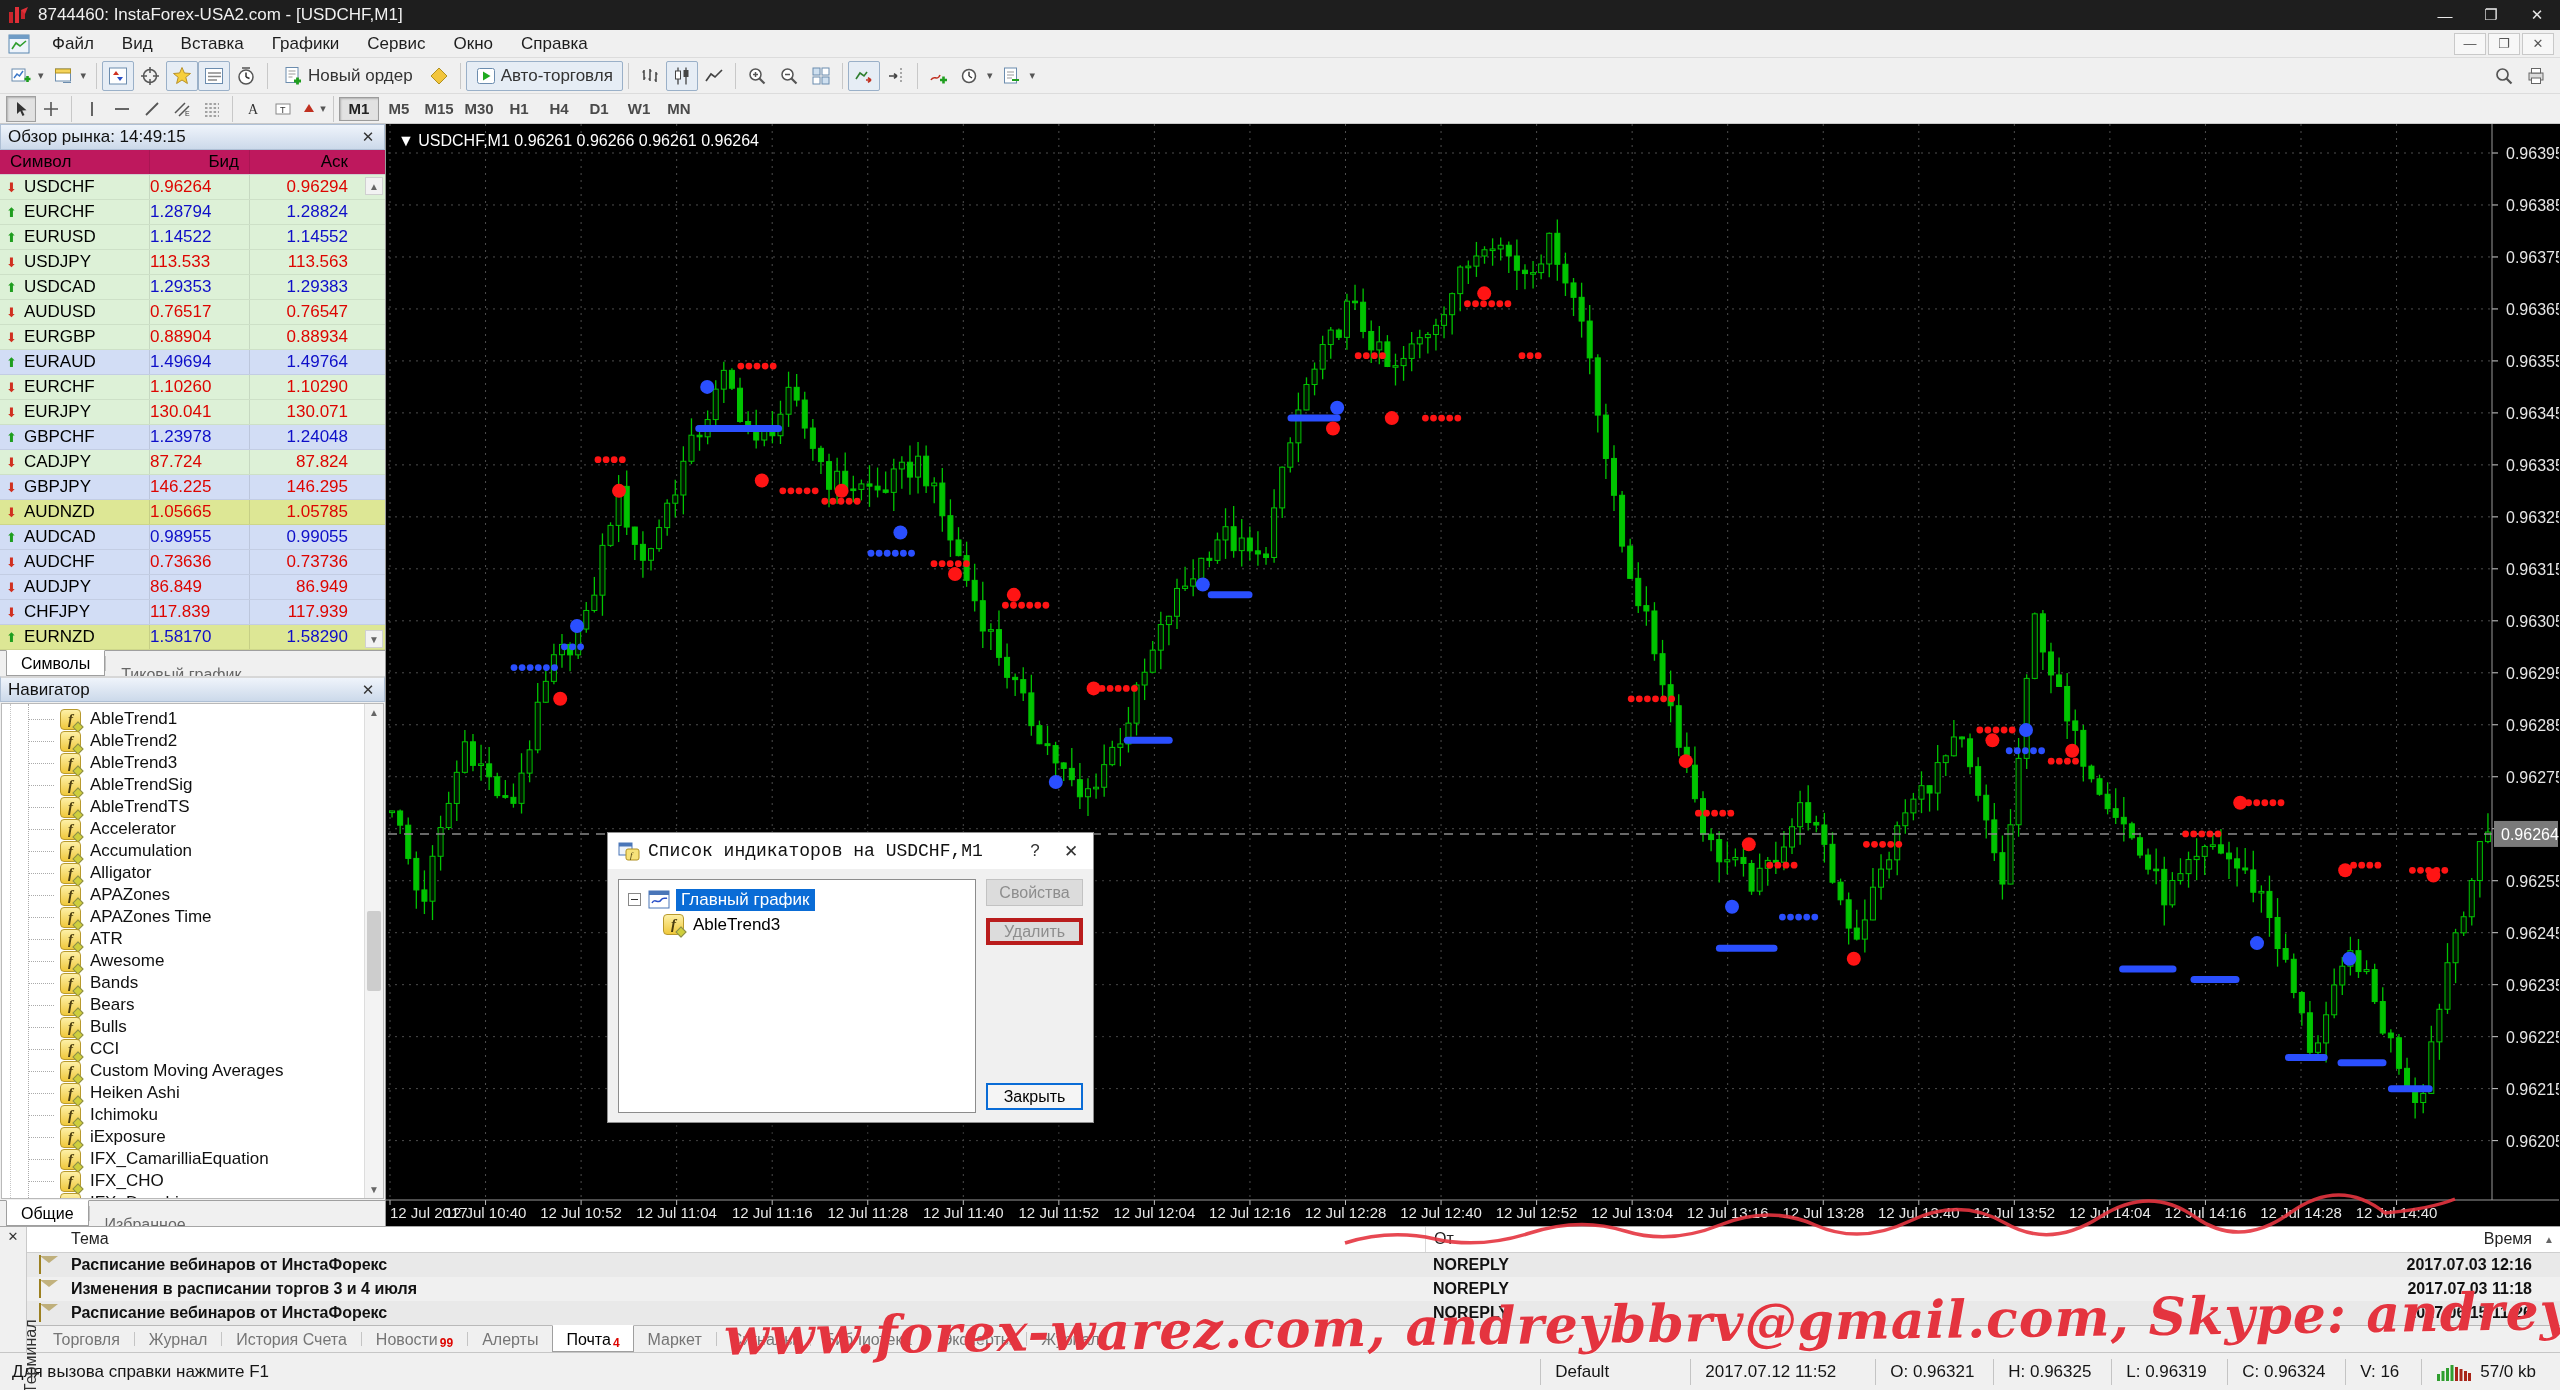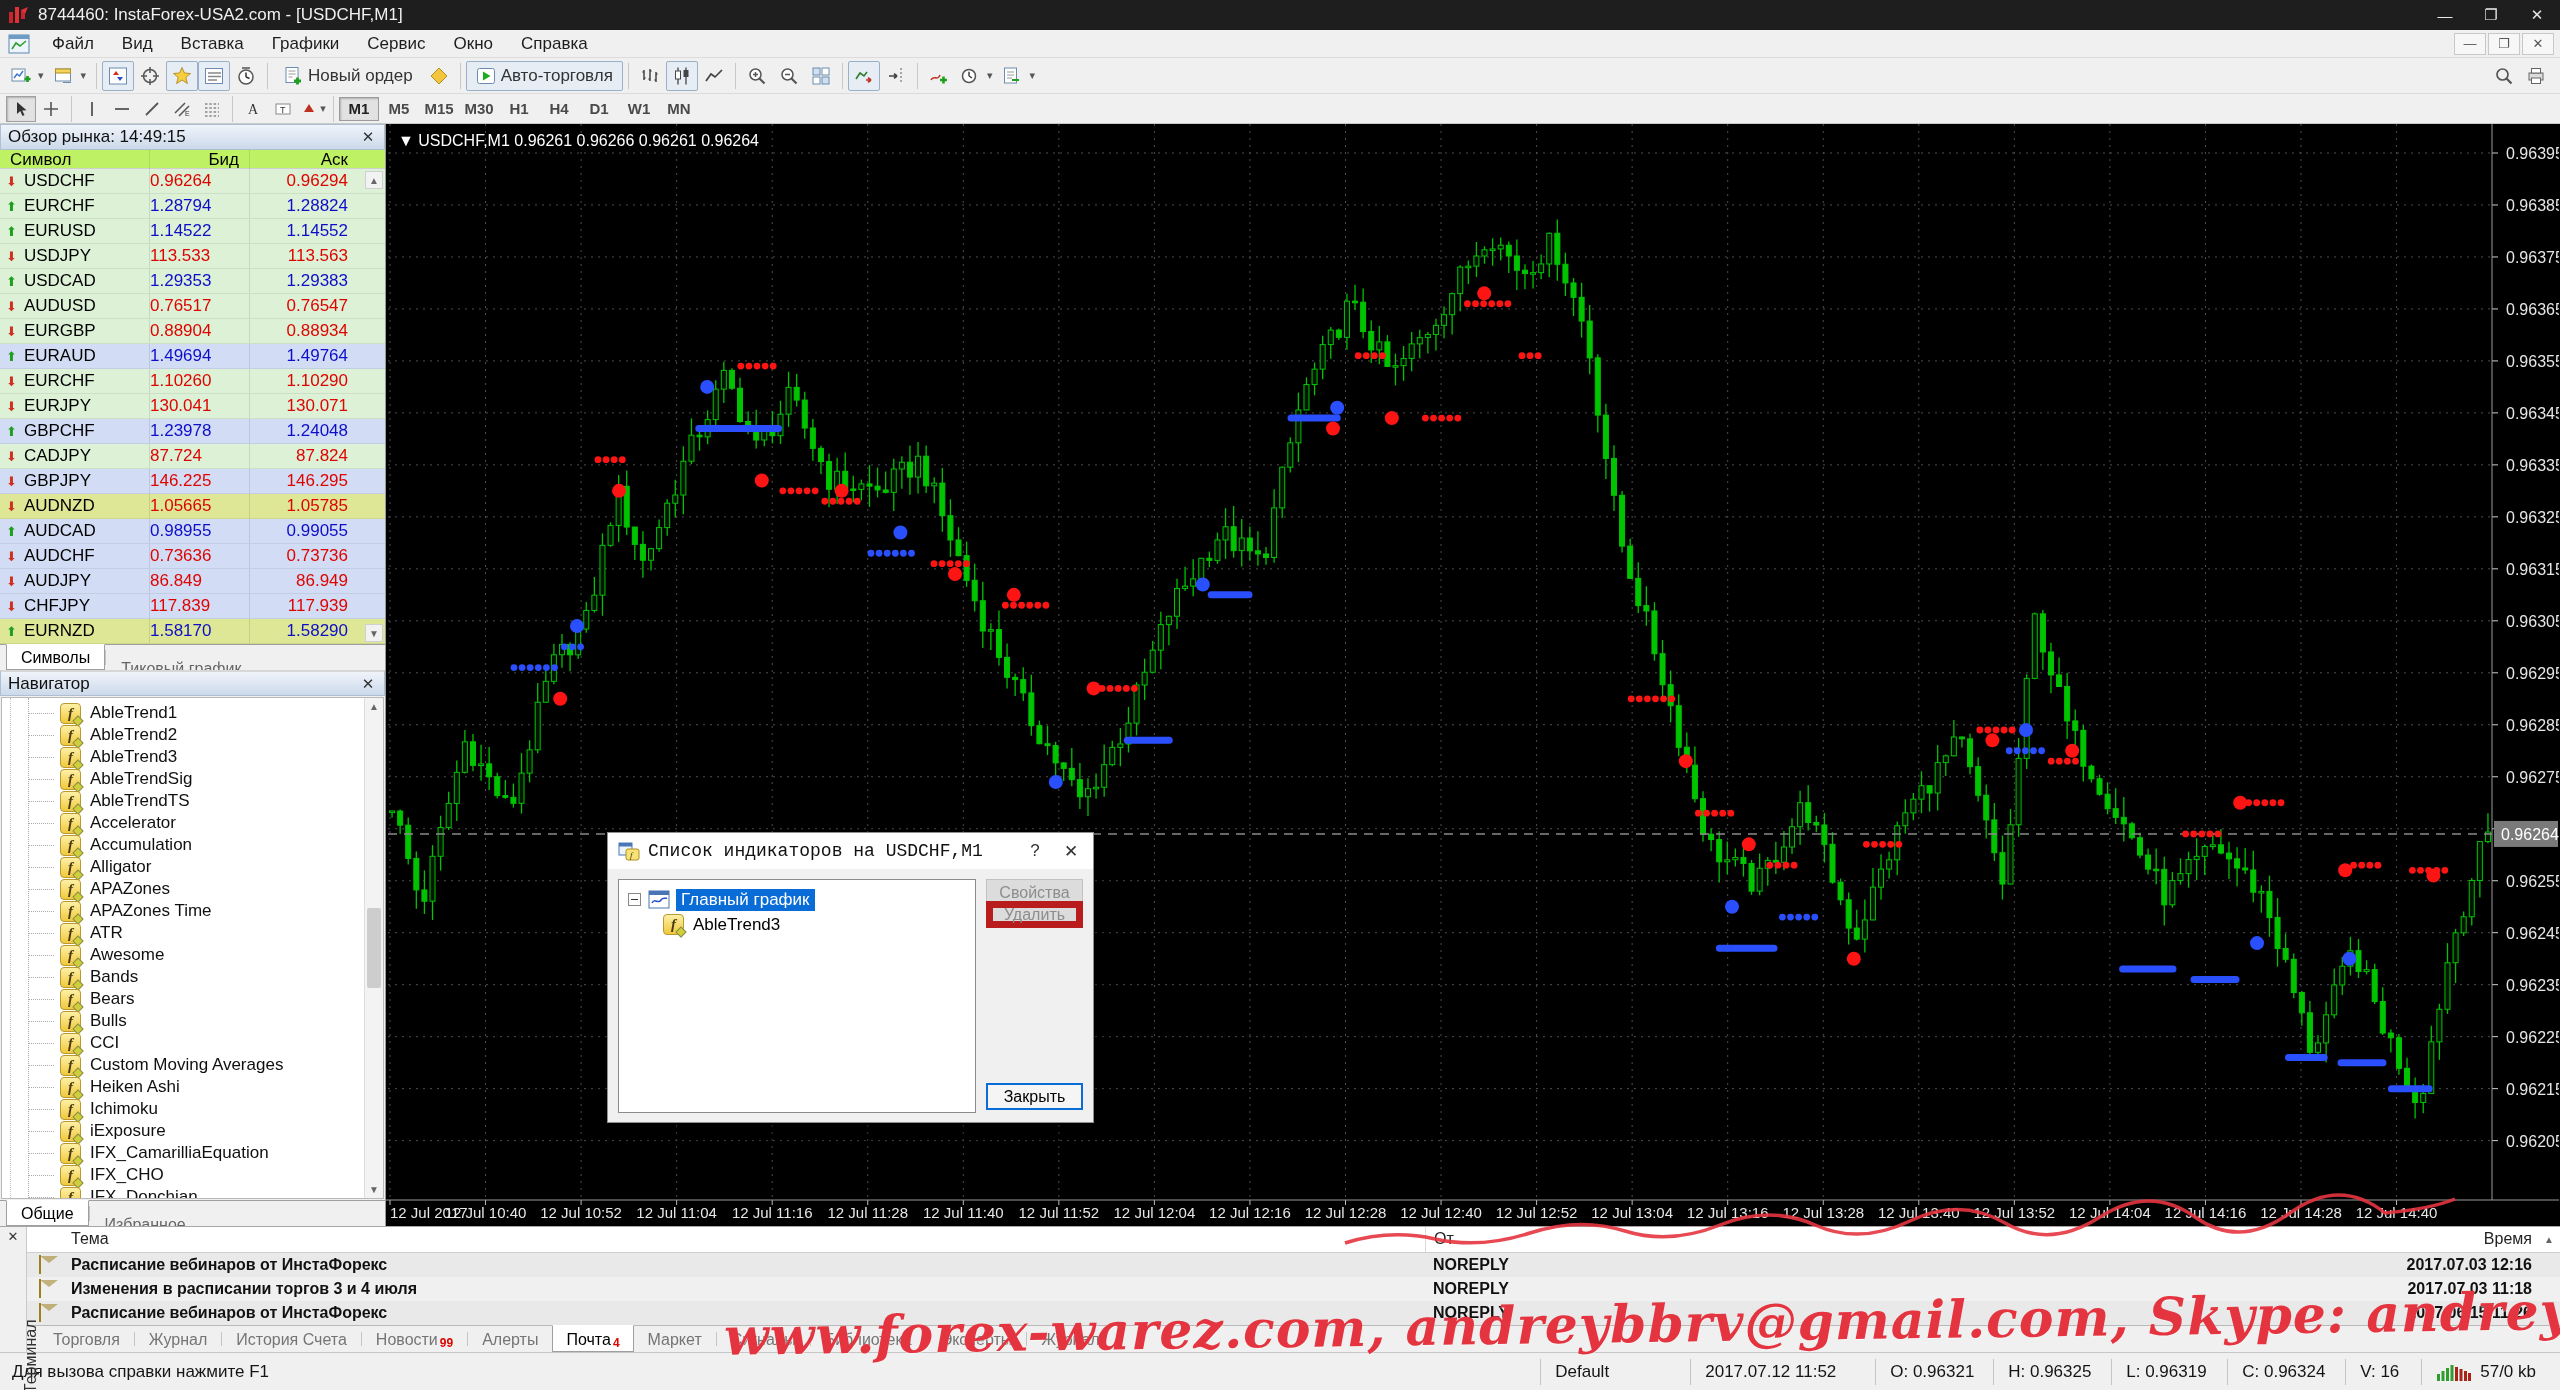--- a/index.html
+++ b/index.html
@@ -34,21 +34,21 @@
   .tf.active { background:#e2e2e2; border-color:#9c9c9c; box-shadow:inset 1px 1px 2px rgba(0,0,0,.22); color:#222; }
   .push-right { margin-left:auto; display:flex; margin-right:8px; }
 
   
   .main { display:flex; height:1102px; }
   .leftcol { width:386px; background:#f0f0f0; display:flex; flex-direction:column; border-right:1px solid #9a9a9a; }
   .panel-header { height:26px; background:linear-gradient(#eff4fb,#ccd9ea); border:1px solid #aebfd4; display:flex; align-items:center; padding:0 7px; color:#101010; flex:none; }
   .panel-header .x { margin-left:auto; color:#333; font-size:15px; width:18px; text-align:center; }
 
   
-  .mw-colhdr { height:19px; display:grid; grid-template-columns:150px 100px 108px 24px; align-items:center; background:#bef264; border-bottom:1px solid #cfcfcf; flex:none; }
+  .mw-colhdr { height:25px; display:grid; grid-template-columns:150px 100px 108px 24px; align-items:center; background:#be185d; border-bottom:1px solid #cfcfcf; flex:none; }
   .mw-colhdr span { padding:0 10px; }
   .mw-colhdr .num { text-align:right; }
   .mw-body { position:relative; flex:none; }
   .mw-row { height:25px; display:grid; grid-template-columns:150px 100px 108px 24px; align-items:center; border-bottom:1px solid rgba(0,0,0,.07); }
   .mw-row .sym { display:flex; align-items:center; gap:7px; padding-left:6px; color:#000; }
   .mw-row .num { text-align:right; padding-right:10px; }
   .mw-row .c1 , .mw-colhdr .c1 { border-right:1px solid rgba(0,0,0,.10); height:100%; display:flex; align-items:center; }
   .bg-green { background:#ddf1d7; }
   .bg-blue { background:#d2ddf5; }
   .bg-yellow { background:#dde795; }
@@ -90,21 +90,21 @@
   .dlg-sysbtn { width:36px; height:30px; display:flex; align-items:center; justify-content:center; color:#333; font-size:17px; }
   .dlg-help { margin-left:auto; }
   .listbox { position:absolute; left:10px; top:46px; width:358px; height:234px; background:#fff; border:1px solid #8c8c8c; font-size:17px; padding-top:7px; }
   .tree-row { height:25px; display:flex; align-items:center; }
   .expander { width:13px; height:13px; border:1px solid #888; background:#fff; margin:0 7px 0 9px; position:relative; flex:none; }
   .expander::after { content:""; position:absolute; left:2px; right:2px; top:5px; border-top:1px solid #333; }
   .sel { background:#0a6cd6; color:#fff; padding:1px 5px; }
   .tree-child { margin-left:44px; }
   .dlg-btn { position:absolute; left:378px; width:97px; height:27px; font-size:16px; display:flex; align-items:center; justify-content:center; }
   .dlg-btn.disabled { top:46px; background:#dcdcdc; color:#8d8d8d; border:1px solid #c2c2c2;text-align:right; }
-  .dlg-btn.disabled2 { top:68px; background:#dcdcdc; color:#8d8d8d; border:7px solid #b91c1c; }
+  .dlg-btn.disabled2 { top:85px; background:#dcdcdc; color:#8d8d8d; border:4px solid #b91c1c; }
   .dlg-btn.primary { top:250px; background:#f5f5f5; color:#000; border:2px solid #0a6cd6; }
 
   
   .terminal { height:126px; display:flex; background:#f0f0f0; border-top:1px solid #a6a6a6; position:relative; }
   .t-side { width:27px; position:relative; border-right:1px solid #c9c9c9; background:#f0f0f0; flex:none; }
   .t-side .x { position:absolute; top:2px; left:0; right:0; text-align:center; font-size:13px; color:#333; }
   .t-side .vlabel { position:absolute; top:50%; left:50%; transform:translate(-50%,-40%) ; writing-mode:vertical-rl; text-orientation:mixed; rotate:180deg; font-size:16px; color:#333; }
   .t-main { flex:1; display:flex; flex-direction:column; min-width:0; }
   .t-hdr { height:26px; display:grid; grid-template-columns:44px 1fr 945px 168px 22px; align-items:center; background:#fff; border-bottom:1px solid #cfcfcf; font-size:16px; color:#222; }
   .t-hdr .right { text-align:right; padding-right:6px; }

